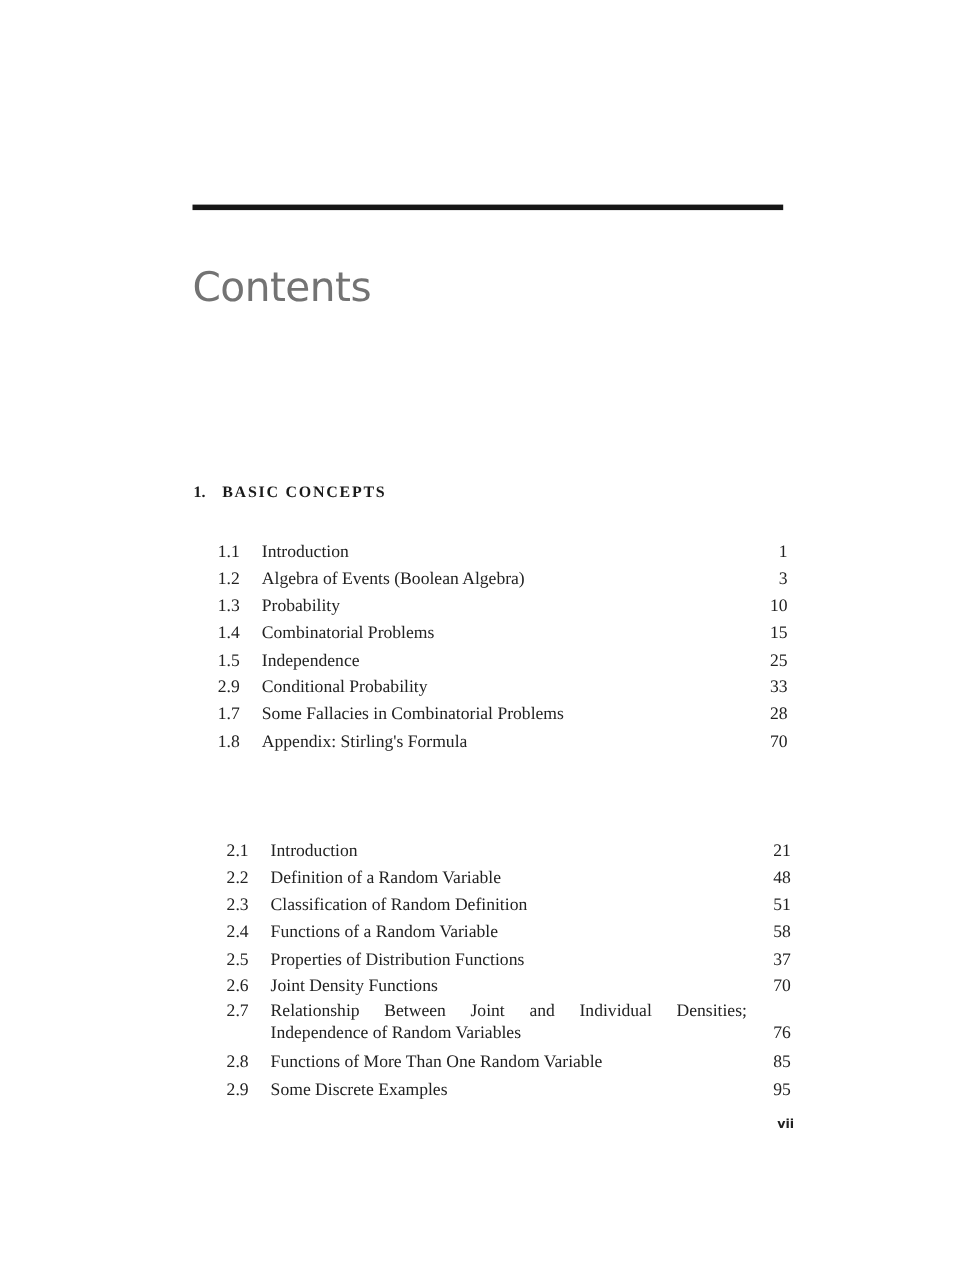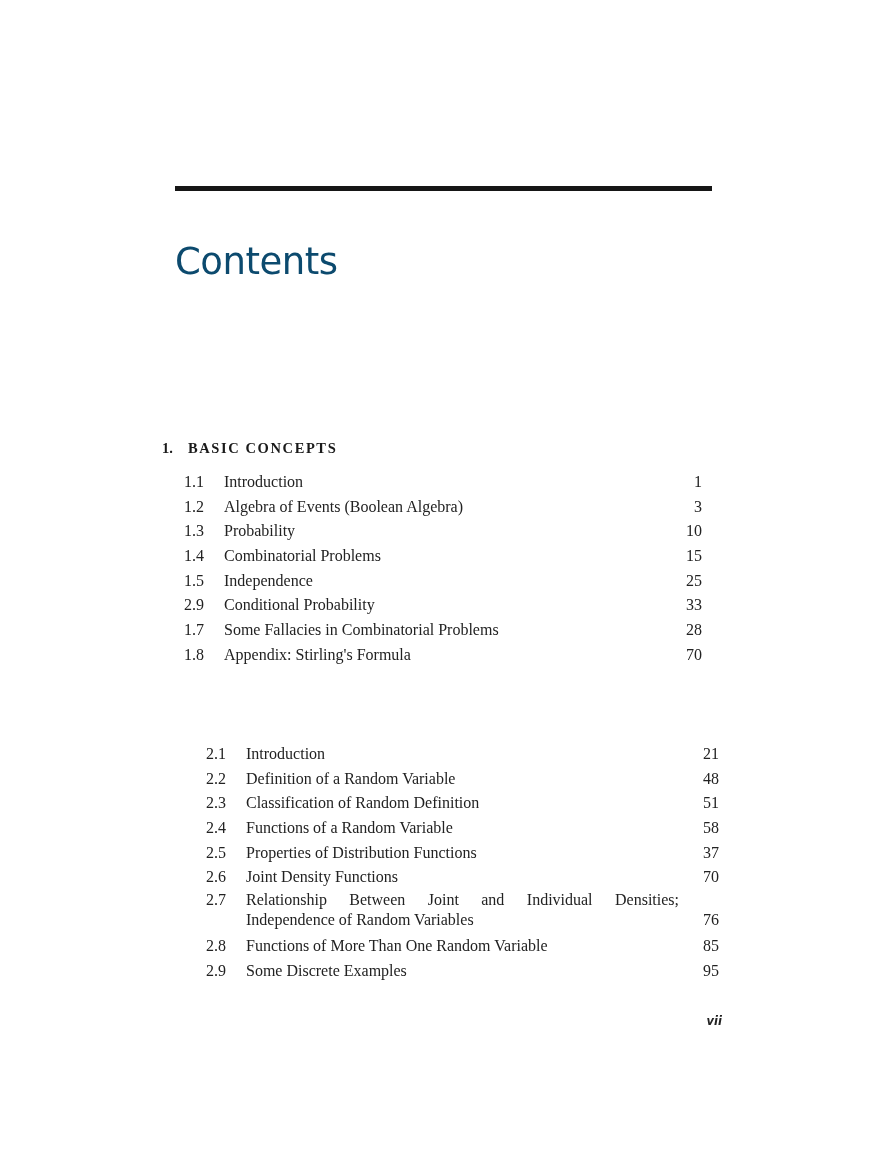--- a/index.html
+++ b/index.html
@@ -6,43 +6,43 @@
   body {
     width: 885px; height: 1160px; background: #ffffff; position: relative; overflow: hidden;
     color: #1a1a1a; font-family: "Liberation Serif", "DejaVu Serif", serif;
   }
   .rule {
     position: absolute; left: 175px; top: 186px; width: 537px; height: 5px; background: #161616;
   }
   .title {
     position: absolute; left: 175px; top: 238px; margin: 0;
     font-family: "DejaVu Sans", "Liberation Sans", sans-serif;
-    font-weight: normal; font-size: 37px; letter-spacing: -0.5px; color: #0c4a6e; line-height: 48px;
+    font-weight: normal; font-size: 37px; letter-spacing: -0.5px; color: #737373; line-height: 48px;
   }
-  .chapter { position: absolute; left: 162px; width: 540px; }
+  .chapter { position: absolute; left: 176px; width: 540px; }
   .ch-head {
     font-weight: bold; font-size: 14.5px; letter-spacing: 1.6px; color: #1a1a1a; height: 20px; line-height: 20px;
     white-space: nowrap;
   }
   .ch-head .num { display: inline-block; width: 26px; letter-spacing: 0; }
-  .entries { margin-top: 12px; }
+  .entries { margin-top: 32px; }
   .entry {
     position: relative; font-size: 16px; line-height: 24.7px; color: #222; white-space: nowrap;
   }
   .entry .sec { position: absolute; left: 0; width: 40px; }
   .entry .ttl { position: absolute; left: 40px; right: 40px; }
   .entry .pg { position: absolute; right: 0; text-align: right; width: 40px; }
   .entry.row { height: 24.7px; }
   .entry.two { height: 44px; line-height: 20px; }
   .entry.two .ttl { white-space: normal; text-align: justify; text-align-last: left; }
   .entry.two .ttl .l1 { display: block; text-align: justify; text-align-last: justify; }
   .entry.two .pg { top: 20px; }
   .folio {
     position: absolute; left: 690px; width: 32px; top: 1014px; text-align: right;
-    font-family: "DejaVu Sans", "Liberation Sans", sans-serif; font-weight: bold; font-size: 11.5px; color: #222; font-style: italic;
+    font-family: "DejaVu Sans", "Liberation Sans", sans-serif; font-weight: bold; font-size: 11.5px; color: #222;
   }
 </style>
 </head>
 <body>
 
 <div class="rule"></div>
 <h1 class="title">Contents</h1>
 
 <div class="chapter" style="top:438px;">
   <div class="ch-head">

